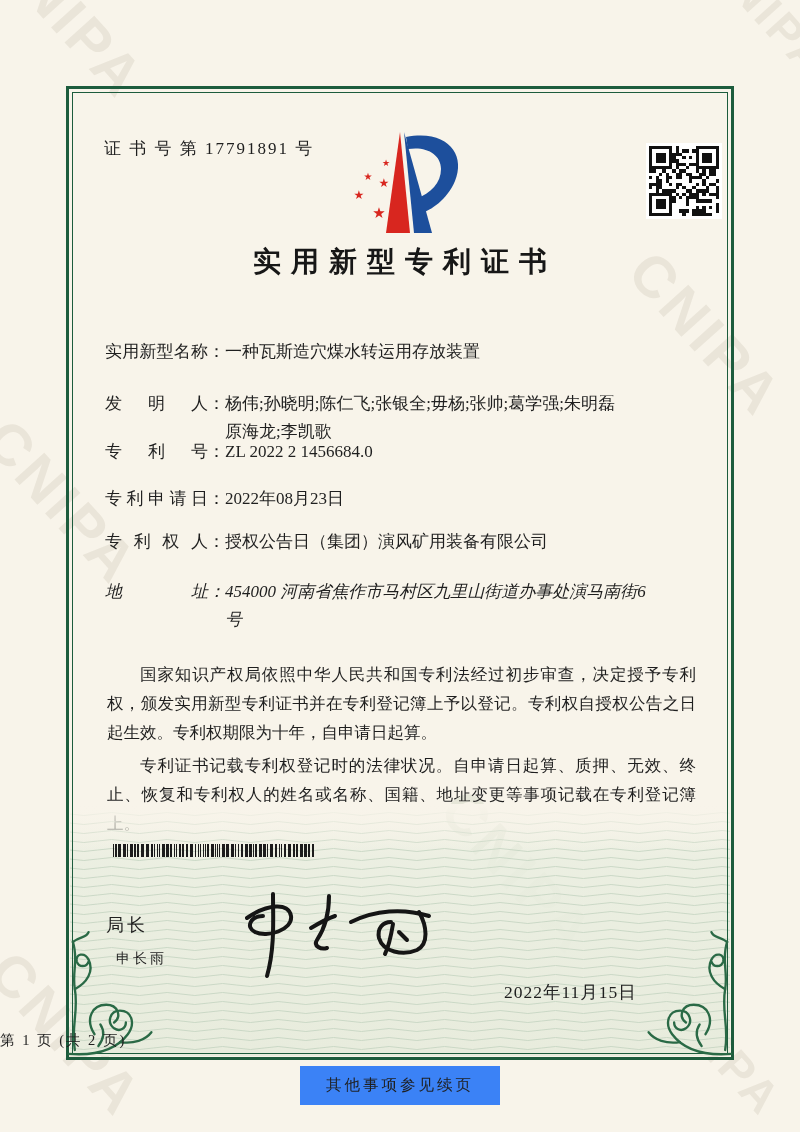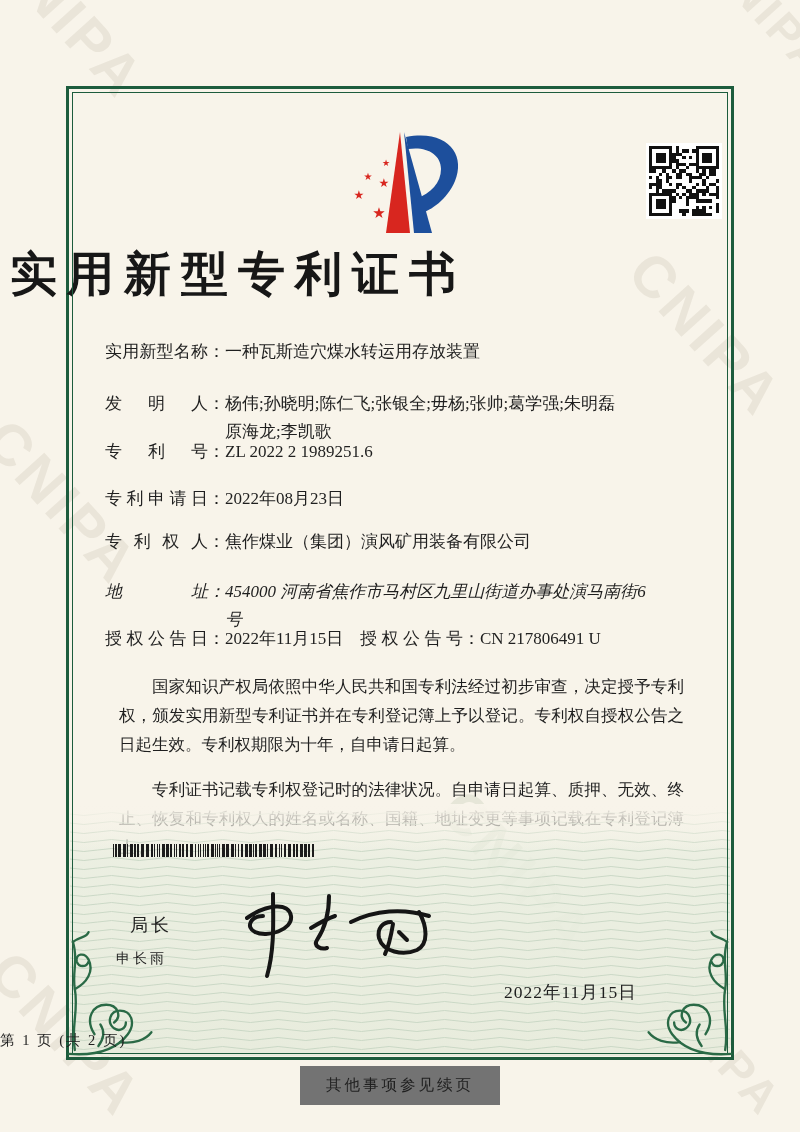--- a/index.html
+++ b/index.html
@@ -34,54 +34,54 @@
   .ornament{position:absolute;bottom:-5px;width:108px;height:138px;z-index:3;}
   .ornament.left{left:-4px;}
   .ornament.right{right:-4px;transform:scaleX(-1);}
   
   .cert-no{position:absolute;left:104px;top:137px;font-size:17px;letter-spacing:2px;}
   .logo{position:absolute;left:336px;top:128px;width:132px;height:108px;}
   .logo svg{width:100%;height:100%;}
   .qr{position:absolute;left:646px;top:143px;width:70px;height:70px;background:#fff;padding:3px;}
   .qr svg{width:100%;height:100%;display:block;}
   .title{
-    position:absolute;left:0;right:0;top:243px;text-align:left;
-    font-size:47px;font-weight:700;letter-spacing:10px;text-indent:10px;color:#171717;
+    position:absolute;left:0;right:0;top:243px;text-align:center;
+    font-size:28px;font-weight:700;letter-spacing:10px;text-indent:10px;color:#171717;
   }
   
   .fields{position:absolute;left:105px;top:0;width:600px;}
   .field-row{position:absolute;left:0;font-size:17px;line-height:28px;white-space:nowrap;}
   .field-row:nth-child(1){top:338px;}
   .field-row:nth-child(2){top:390px;}
   .field-row:nth-child(3){top:438px;}
   .field-row:nth-child(4){top:485px;}
   .field-row:nth-child(5){top:528px;}
   .field-row:nth-child(6){top:578px;font-style:italic;}
   .field-label{display:inline-block;width:103px;text-align:justify;text-align-last:justify;vertical-align:top;}
   .field-colon{vertical-align:top;}
   .field-value{display:inline-block;white-space:pre-line;vertical-align:top;max-width:482px;}
   .grant-row{position:absolute;left:105px;top:625px;font-size:17px;line-height:28px;white-space:nowrap;}
   .grant-pair2{position:absolute;left:255px;top:0;}
   
   .paras{position:absolute;left:103px;top:656px;width:597px;font-size:16.5px;line-height:29px;text-align:justify;}
-  .paras p{margin:16px;text-indent:2em;}
+  .paras p{margin:4px;text-indent:2em;}
   
   .barcode{position:absolute;left:113px;top:844px;width:206px;height:13px;z-index:4;}
   .barcode svg{width:100%;height:100%;display:block;}
   
-  .official-title{position:absolute;left:130px;top:913px;font-size:18px;letter-spacing:3px;z-index:5;
+  .official-title{position:absolute;left:106px;top:913px;font-size:18px;letter-spacing:3px;z-index:5;
     font-family:"Liberation Sans","DejaVu Sans",sans-serif;}
   .official-name{position:absolute;left:116px;top:950px;font-size:14px;letter-spacing:3px;z-index:5;
     font-family:"Liberation Sans","DejaVu Sans",sans-serif;}
   .signature{position:absolute;left:232px;top:888px;width:212px;height:92px;z-index:5;}
   .issue-date{position:absolute;left:504px;top:980px;font-size:17.5px;letter-spacing:1px;z-index:5;}
   .page-num{position:absolute;left:0;right:0;top:1031px;text-align:left;font-size:14.5px;letter-spacing:2px;z-index:5;}
   .cont-note{
     position:absolute;left:50%;transform:translateX(-50%);top:1066px;
-    background:#737373;padding:9px 26px;font-size:15.5px;letter-spacing:3px;z-index:6;
+    background:#3b82f6;padding:9px 26px;font-size:15.5px;letter-spacing:3px;z-index:6;
   }
 </style>
 </head>
 <body>
 
 <div class="page">
 
   <span class="wm" style="left:-30px;top:-18px;">CNIPA</span>
   <span class="wm" style="left:688px;top:-16px;font-size:46px;">CNIPA</span>
   <span class="wm" style="left:-36px;top:468px;">CNIPA</span>
@@ -140,20 +140,21 @@
         <path d="M10 128 C6 104 14 88 10 66 C7 48 14 36 8 18"></path>
         <path d="M10 66 C22 60 30 48 24 36 C20 28 10 30 12 38 C14 44 22 44 24 38"></path>
         <path d="M30 112 C20 96 28 82 42 82 C54 82 58 94 50 100"></path>
         <path d="M8 18 C16 12 22 14 24 8"></path>
         <path d="M56 120 C70 122 82 118 88 110"></path>
         <path d="M34 124 C40 116 40 108 36 102"></path>
       </g>
     </svg>
   </div>
 
+  <div class="cert-no">证 书 号 第 17791891 号</div>
 
   <div class="logo">
     <svg viewBox="0 0 132 106">
       <polygon points="64,3 74,104 50,104" fill="#d8261f"></polygon>
       <polygon points="68,3 96,104 78,104" fill="#1d4f9c"></polygon>
       <path d="M70 8 C112 0 130 26 119 52 C111 71 95 81 84 85 L80 70 C95 64 105 54 105 40 C105 25 90 17 72 20 Z" fill="#1d4f9c"></path>
       <text x="50" y="37" font-size="9" text-anchor="middle" fill="#d8261f">★</text>
       <text x="32" y="51" font-size="10" text-anchor="middle" fill="#d8261f">★</text>
       <text x="48" y="58" font-size="12" text-anchor="middle" fill="#d8261f">★</text>
       <text x="23" y="70" font-size="12" text-anchor="middle" fill="#d8261f">★</text>
@@ -398,34 +399,30 @@
   </div>
 
   <div class="title">实用新型专利证书</div>
 
   <div class="fields">
     <div class="field-row"><span class="field-label">实用新型名称</span><span class="field-colon">：</span><span class="field-value">一种瓦斯造穴煤水转运用存放装置</span></div>
 
     <div class="field-row"><span class="field-label">发明人</span><span class="field-colon">：</span><span class="field-value">杨伟;孙晓明;陈仁飞;张银全;毋杨;张帅;葛学强;朱明磊
 原海龙;李凯歌</span></div>
 
-    <div class="field-row"><span class="field-label">专利号</span><span class="field-colon">：</span><span class="field-value">ZL 2022 2 1989251.6</span></div>
+    <div class="field-row"><span class="field-label">专利号</span><span class="field-colon">：</span><span class="field-value">ZL 2022 2 1456684.0</span></div>
 
     <div class="field-row"><span class="field-label">专利申请日</span><span class="field-colon">：</span><span class="field-value">2022年08月23日</span></div>
 
-    <div class="field-row"><span class="field-label">专利权人</span><span class="field-colon">：</span><span class="field-value">焦作煤业（集团）演风矿用装备有限公司</span></div>
+    <div class="field-row"><span class="field-label">专利权人</span><span class="field-colon">：</span><span class="field-value">授权公告日（集团）演风矿用装备有限公司</span></div>
 
     <div class="field-row"><span class="field-label">地址</span><span class="field-colon">：</span><span class="field-value">454000 河南省焦作市马村区九里山街道办事处演马南街6
 号</span></div>
   </div>
 
-  <div class="grant-row">
-    <span class="field-label">授权公告日</span><span class="field-colon">：</span><span>2022年11月15日</span>
-    <span class="grant-pair2"><span class="field-label">授权公告号</span><span class="field-colon">：</span><span>CN 217806491 U</span></span>
-  </div>
 
   <div class="paras">
     <p>国家知识产权局依照中华人民共和国专利法经过初步审查，决定授予专利权，颁发实用新型专利证书并在专利登记簿上予以登记。专利权自授权公告之日起生效。专利权期限为十年，自申请日起算。</p>
     <p>专利证书记载专利权登记时的法律状况。自申请日起算、质押、无效、终止、恢复和专利权人的姓名或名称、国籍、地址变更等事项记载在专利登记簿上。</p>
   </div>
 
   <div class="barcode">
     <svg id="barcode-svg" viewBox="0 0 206 13" preserveAspectRatio="none" fill="#1c1c1c" shape-rendering="crispEdges">
         <rect x="0" y="0" width="1" height="13"></rect>
         <rect x="2" y="0" width="2" height="13"></rect>

